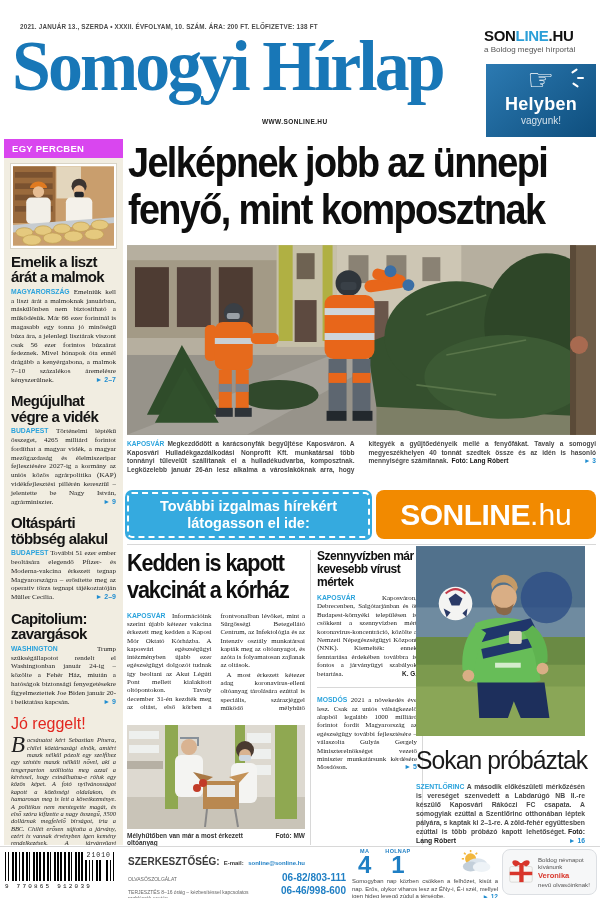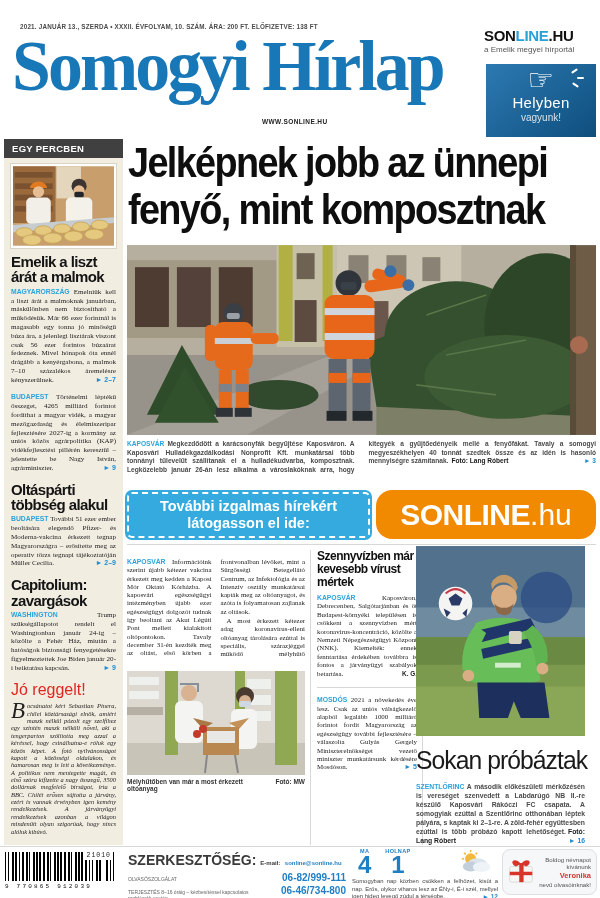--- a/index.html
+++ b/index.html
@@ -15,25 +15,25 @@
   .portal-brand { left:484px; top:27px; font-size:15px; font-weight:bold; letter-spacing:-.3px; color:#111; }
   .portal-brand .blue { color:#2b9fd8; }
   .portal-tagline { left:484px; top:45px; width:100px; font-size:8px; line-height:1.25; color:#555; }
   .badge { left:486px; top:64px; width:110px; height:73px; background:linear-gradient(140deg,#2c7ab2,#0e4e7d);
            color:#fff; text-align:center; overflow:hidden; }
   .hand-glyph { display:block; font-size:30px; line-height:1; margin-top:1px; color:#fff; font-family:"DejaVu Sans",sans-serif; }
   .spark { position:absolute; width:7px; height:2px; background:#fff; border-radius:1px; }
   .s1 { right:18px; top:6px; transform:rotate(-35deg); }
   .s2 { right:12px; top:13px; }
   .s3 { right:17px; top:20px; transform:rotate(35deg); }
-  .badge-t { font-size:15px; font-weight:normal; line-height:1.1; letter-spacing:.3px; }
+  .badge-t { font-size:18px; font-weight:bold; line-height:1.1; letter-spacing:.3px; }
   .badge-s { font-size:10px; color:rgba(255,255,255,.82); }
 
   
-  .red-tab { left:4px; top:139px; width:119px; height:19px; background:#404040; color:#fff; font-size:9.5px;
+  .red-tab { left:4px; top:139px; width:119px; height:19px; background:#d946ef; color:#fff; font-size:9.5px;
              font-weight:bold; line-height:19px; padding-left:8px; letter-spacing:.3px; }
   .lead-headline { left:128px; top:139px; width:470px; }
   .lead-headline div { font-size:42px; font-weight:bold; letter-spacing:-1.8px; line-height:1.12; color:#0e0e0e;
                        white-space:nowrap; transform:scaleX(.9); transform-origin:0 0; }
 
   
   .sidebar { left:4px; top:158px; width:119px; height:687px; background:#f1ede1; padding:6px 7px 16px; overflow:hidden; }
   .side-photo { width:105px; height:84px; border:2px solid #fff; box-shadow:0 0 0 1px #d9d4c6; margin-bottom:6px; }
   .side-photo svg { display:block; }
   .side-title { font-size:15px; font-weight:bold; line-height:1.03; letter-spacing:-.6px; color:#141414; margin-bottom:3px; }
@@ -49,21 +49,21 @@
   .lead-caption { left:127px; top:440px; width:469px; column-count:2; column-gap:14px; font-size:6.6px; font-weight:bold;
                   color:#4a4a4a; line-height:1.32; text-align:justify; }
   .cap-kicker { color:#2ba3dc; margin-right:3px; }
   .cap-credit { color:#1a1a1a; margin-left:3px; }
   .cap-page { float:right; color:#1f8dd0; }
 
   
   .promo-blue { left:127px; top:492px; width:243px; height:46px; background:#35aadf; border-radius:5px;
                 border:2px dashed #fff; box-shadow:0 0 0 2px #35aadf; display:flex; align-items:center; justify-content:center;
                 color:#fff; font-weight:bold; font-size:14.5px; line-height:1.15; text-align:center; padding:0 10px; }
-  .promo-orange { left:376px; top:490px; width:220px; height:49px; background:#f28a00; border-radius:16px;
+  .promo-orange { left:376px; top:490px; width:220px; height:49px; background:#f28a00; border-radius:8px;
                   display:flex; align-items:center; justify-content:center; color:#fff; }
   .brand-main { font-size:30px; font-weight:bold; letter-spacing:-.5px; }
   .brand-suffix { font-size:30px; font-weight:normal; }
 
   .hrule { background:#d8d8d8; height:1px; }
   .vrule { background:#d8d8d8; width:1px; }
 
   
   .colA { left:127px; top:550px; width:178px; }
   .va-title div { font-size:24px; font-weight:bold; letter-spacing:-1.2px; line-height:1.12; white-space:nowrap;
@@ -90,52 +90,52 @@
 
   
   .barcode { left:5px; top:852px; width:112px; }
   .bars { position:relative; height:29px;
           background:repeating-linear-gradient(90deg,#000 0 1.5px,#fff 1.5px 3px,#000 3px 4px,#fff 4px 7px,#000 7px 9px,#fff 9px 10.5px); }
   .issue { position:absolute; top:0; right:4px; background:#fff; font-family:"Liberation Mono",monospace;
            font-size:6.5px; padding:0 2px; line-height:8px; letter-spacing:1px; }
   .digits { font-family:"Liberation Mono",monospace; font-size:6px; letter-spacing:2.2px; margin-top:2px; color:#111; }
 
   .editorial { left:128px; top:851px; width:218px; }
-  .ed-head { font-size:14px; font-weight:bold; color:#3a3a3a; }
+  .ed-head { font-size:10px; font-weight:bold; color:#3a3a3a; }
   .ed-email-label { font-size:6px; color:#3a3a3a; font-weight:bold; margin-left:4px; }
   .ed-email { font-size:6px; color:#1f7fc4; font-weight:bold; }
   .ed-row { display:flex; justify-content:space-between; align-items:baseline; margin-top:2.5px; }
   .ed-label { font-size:5px; color:#666; width:138px; line-height:1.15; }
   .ed-phone { font-size:10px; font-weight:bold; color:#1f7fc4; white-space:nowrap; }
 
   .weather { left:352px; top:848px; width:146px; }
   .w-row { display:flex; align-items:flex-start; gap:14px; padding:0 6px; }
   .w-day { text-align:center; }
   .w-label { font-size:5.5px; font-weight:bold; color:#1f7fc4; letter-spacing:.3px; }
   .w-temp { font-size:24px; font-weight:bold; color:#1f7fc4; line-height:.92; }
   .w-icon { margin-left:auto; margin-top:2px; }
   .w-text { font-size:5.9px; color:#444; line-height:1.28; margin-top:2px; text-align:justify; }
   .w-page { float:right; color:#1f8dd0; font-weight:bold; font-size:6.5px; }
 
   .nameday { left:502px; top:849px; width:95px; height:46px; background:#f6f7f8; border:1px solid #dcdfe3;
              border-radius:8px; display:flex; align-items:center; gap:4px; padding:3px 5px; }
-  .nd-text { flex:1; text-align:right; font-size:6.1px; color:#555; line-height:1.28; }
+  .nd-text { flex:1; text-align:left; font-size:6.1px; color:#555; line-height:1.28; }
   .nd-name { display:block; color:#d8352a; font-weight:bold; font-size:7.5px; }
 </style>
 </head>
 <body>
 
 <div class="page">
 
   <div class="abs dateline">2021. JANUÁR 13., SZERDA • XXXII. ÉVFOLYAM, 10. SZÁM. ÁRA: 200 FT. ELŐFIZETVE: 138 FT</div>
   <div class="abs masthead">Somogyi Hírlap</div>
   <div class="abs site-url">WWW.SONLINE.HU</div>
 
   <div class="abs portal-brand"><span>SON</span><span class="blue">LINE</span><span>.HU</span></div>
-  <div class="abs portal-tagline">a Emelik megyei hírportál</div>
+  <div class="abs portal-tagline">a Boldog megyei hírportál</div>
 
   <div class="abs badge">
     <span class="spark s1"></span>
     <span class="spark s2"></span>
     <span class="spark s3"></span>
     <span class="hand-glyph">☞</span>
     <div class="badge-t">Helyben</div>
     <div class="badge-s">vagyunk!</div>
   </div>
 
@@ -177,20 +177,21 @@
             <ellipse cx="86" cy="72" rx="10" ry="5.5"></ellipse>
         </g>
       </svg>
     </div>
 
     <div class="side-art">
       <div class="side-title">Emelik a liszt árát a malmok</div>
       <div class="side-body"><span class="kicker">MAGYARORSZÁG</span> <span>Emelniük kell a liszt árát a malmoknak januárban, máskülönben nem biztosítható a működésük. Már 66 ezer forintnál is magasabb egy tonna jó minőségű búza ára, a jelenlegi lisztárak viszont csak 56 ezer forintos búzaárat fedeznek. Mivel hónapok óta ennél drágább a kenyérgabona, a malmok 7–10 százalékos áremelésre kényszerülnek.</span> <span class="pref">► 2–7</span></div>
     </div>
     <div class="side-art">
+      <div class="side-title">Megújulhat végre a vidék</div>
       <div class="side-body"><span class="kicker">BUDAPEST</span> <span>Történelmi léptékű összeget, 4265 milliárd forintot fordíthat a magyar vidék, a magyar mezőgazdaság és élelmiszeripar fejlesztésére 2027-ig a kormány az uniós közös agrárpolitika (KAP) vidékfejlesztési pillérén keresztül – jelentette be Nagy István, agrárminiszter.</span> <span class="pref">► 9</span></div>
     </div>
     <div class="side-art">
       <div class="side-title">Oltáspárti többség alakul</div>
       <div class="side-body"><span class="kicker">BUDAPEST</span> <span>További 51 ezer ember beoltására elegendő Pfizer- és Moderna-vakcina érkezett tegnap Magyarországra – erősítette meg az operatív törzs tegnapi tájékoztatóján Müller Cecília.</span> <span class="pref">► 2–9</span></div>
     </div>
     <div class="side-art">
       <div class="side-title">Capitolium: zavargások</div>
       <div class="side-body"><span class="kicker">WASHINGTON</span> <span>Trump szükségállapotot rendelt el Washingtonban január 24-ig – közölte a Fehér Ház, miután a hatóságok biztonsági fenyegetésekre figyelmeztettek Joe Biden január 20-i beiktatása kapcsán.</span> <span class="pref">► 9</span></div>
     </div>
@@ -277,20 +278,24 @@
       <span>További izgalmas hírekért látogasson el ide:</span>
     </div>
   <div class="abs promo-orange">
       <span class="brand-main">SONLINE</span>
       <span class="brand-suffix">.hu</span>
     </div>
 
   <div class="abs hrule" style="left:127px; top:544px; width:469px;"></div>
 
   <div class="abs colA">
+    <div class="va-title">
+      <div>Kedden is kapott</div>
+      <div>vakcinát a kórház</div>
+    </div>
     <div class="va-body">
       <p><span class="kicker">KAPOSVÁR</span> <span>Információink szerint újabb kétezer vakcina érkezett meg kedden a Kaposi Mór Oktató Kórházba. A kaposvári egészségügyi intézményben újabb ezer egészségügyi dolgozót tudnak így beoltani az Akut Légúti Pont mellett kialakított oltópontokon. Tavaly december 31-én kezdték meg az oltást, első körben a frontvonalban lévőket, mint a Sürgősségi Betegellátó Centrum, az Infektológia és az Intenzív osztály munkatársai kapták meg az oltóanyagot, és azóta is folyamatosan zajlanak az oltások.</span></p>
       <p><span>A most érkezett kétezer adag koronavírus-elleni oltóanyag tárolására ezúttal is speciális, szárazjéggel működő mélyhűtő berendezést használnak az intézet gyógyszertárában.</span> </p>
     </div>
     <div class="va-photo">
       <svg width="178" height="104" viewBox="0 0 178 104">
         <rect width="178" height="104" fill="#ddd9d0"></rect>
         <rect y="72" width="178" height="32" fill="#c9c4b8"></rect>
         <g fill="#8fa851">
             <rect x="38" width="13" height="84"></rect>
@@ -386,25 +391,25 @@
     <div class="bars">
       <span class="issue">21010</span>
     </div>
     <div class="digits">9 770865 912039</div>
   </div>
 
   <div class="abs editorial">
     <div><span class="ed-head">SZERKESZTŐSÉG:</span><span class="ed-email-label">E-mail:</span> <span class="ed-email">sonline@sonline.hu</span></div>
     <div class="ed-row">
       <span class="ed-label">OLVASÓSZOLGÁLAT</span>
-      <span class="ed-phone">06-82/999-111</span>
+      <span class="ed-phone">06-82/803-111</span>
     </div>
     <div class="ed-row">
       <span class="ed-label">TERJESZTÉS 8–16 óráig – kézbesítéssel kapcsolatos problémák esetén</span>
-      <span class="ed-phone">06-46/734-800</span>
+      <span class="ed-phone">06-46/998-600</span>
     </div>
 
   </div>
 
   <div class="abs weather">
     <div class="w-row">
       <div class="w-day">
         <div class="w-label">MA</div>
         <div class="w-temp">4</div>
       </div>

